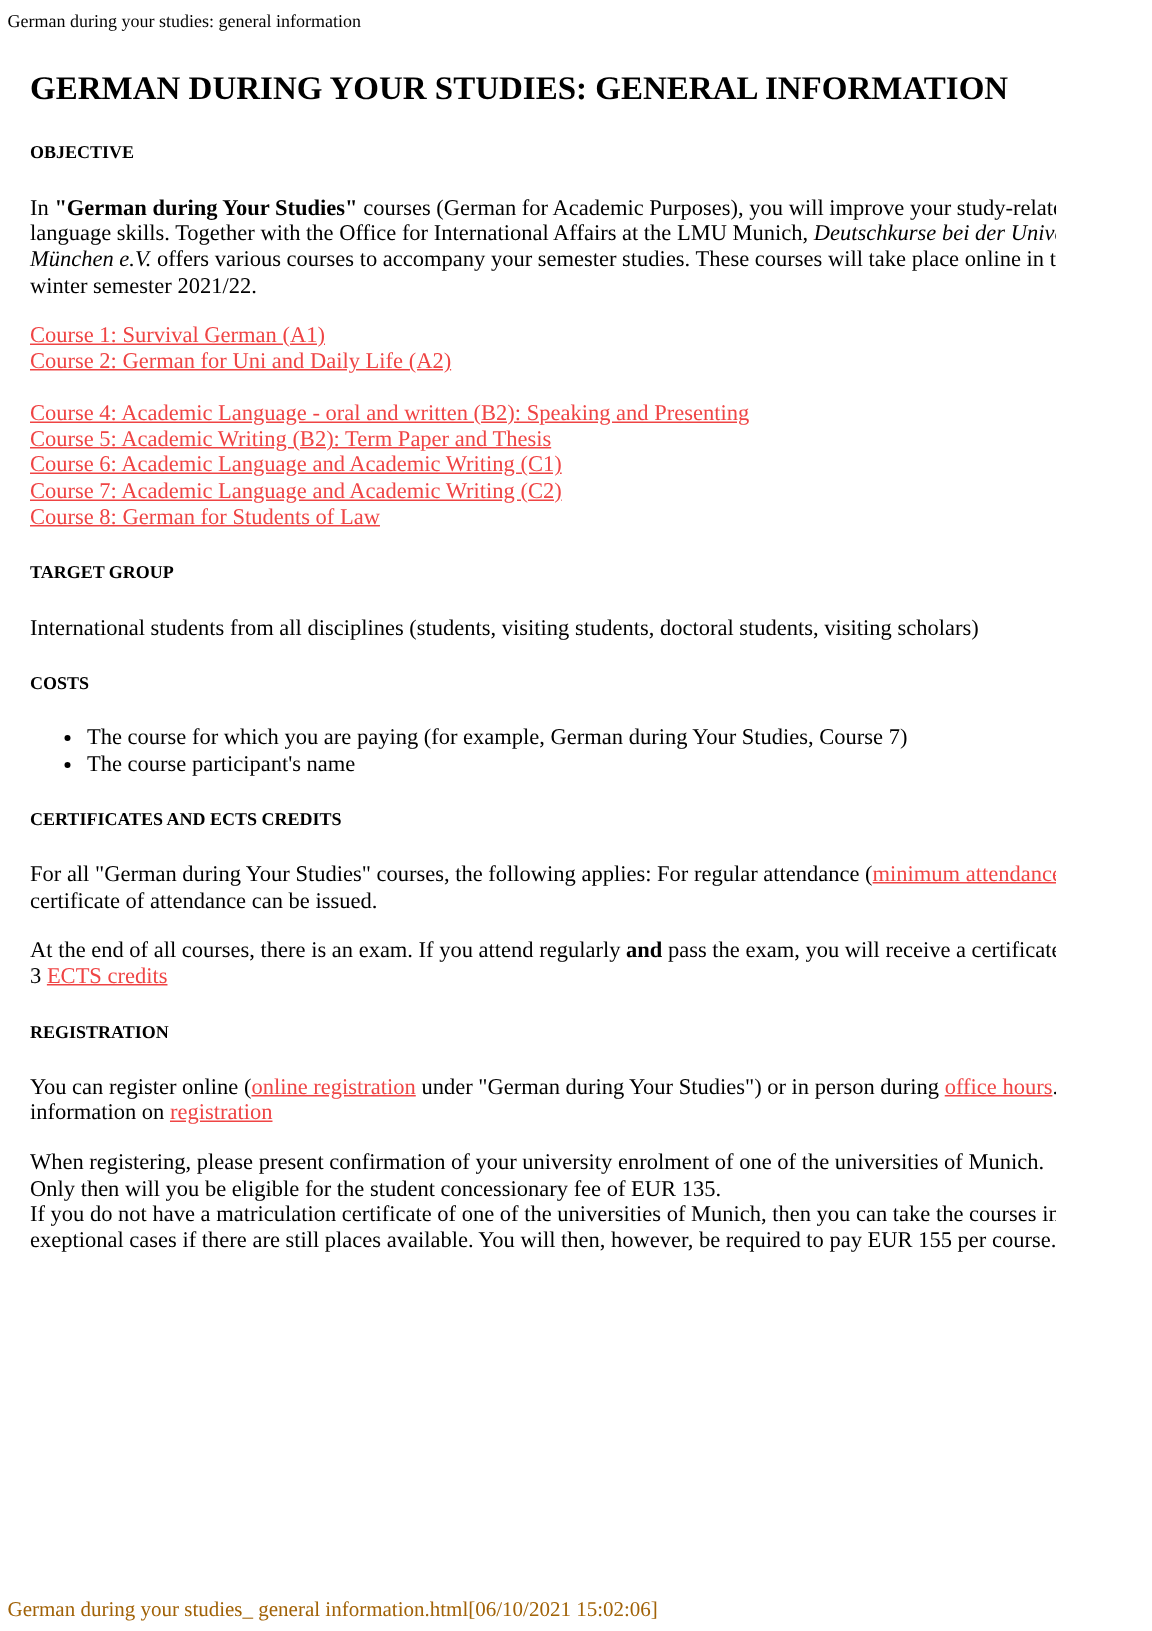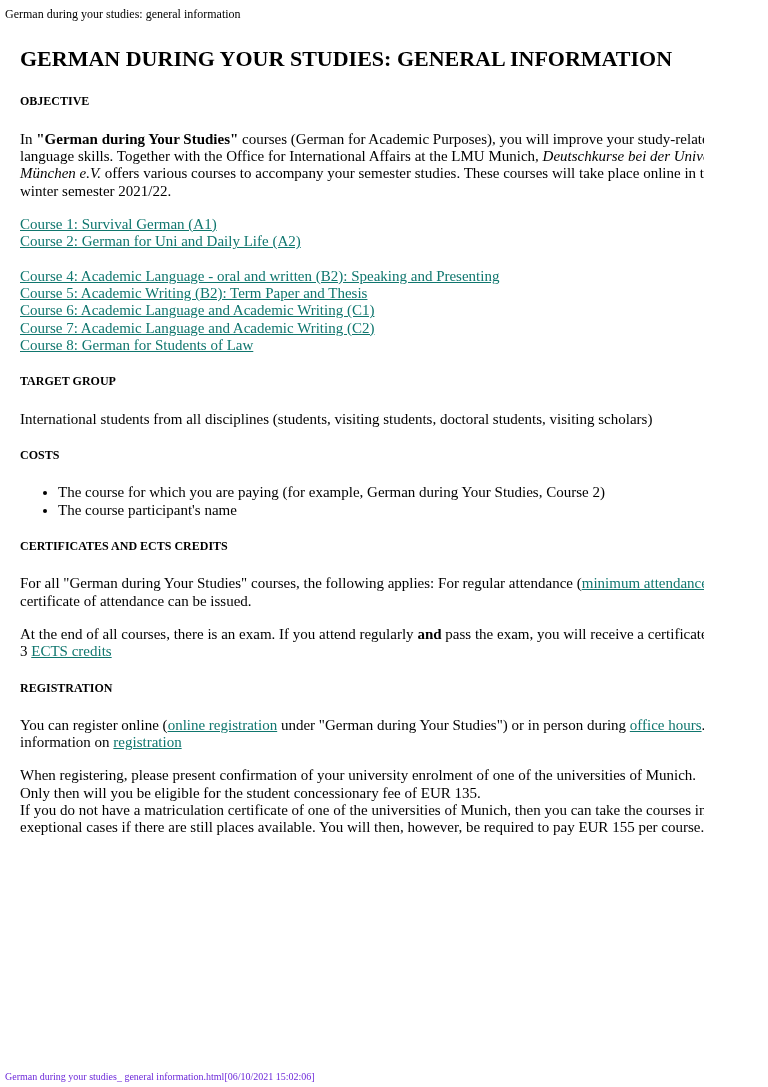--- a/index.html
+++ b/index.html
@@ -16,22 +16,22 @@
     position: absolute;
     top: 7px;
     left: 5px;
     font-size: 12px;
     color: #000000;
   }
   .running-footer {
     position: absolute;
     bottom: 5px;
     left: 5px;
-    font-size: 10px;
-    color: #6d28d9;
+    font-size: 14px;
+    color: #a16207;
   }
   .content {
     position: absolute;
     top: 0;
     left: 20px;
     width: 726px;
     padding-top: 46px;
     font-size: 15px;
     line-height: 17.3px;
   }
@@ -44,21 +44,21 @@
   h2.section-heading {
     font-size: 12px;
     line-height: 1.2;
     font-weight: bold;
     margin: 20px 0 22px 0;
   }
   p { margin: 16px 0; }
   ul.bullet-list { margin: 16px 0; padding-left: 38px; }
   ul.bullet-list li { margin: 0; }
   a.doclink {
-    color: #0f766e;
+    color: #ef4444;
     text-decoration: underline;
     cursor: pointer;
   }
   .bold { font-weight: bold; }
   .italic { font-style: italic; }
   .course-links { margin: 16px 0 20px 0; }
 </style>
 </head>
 <body>
 
@@ -86,21 +86,21 @@
     </p>
 
     <h2 class="section-heading">TARGET GROUP</h2>
 
     <p>International students from all disciplines (students, visiting students, doctoral students, visiting scholars)</p>
 
     <h2 class="section-heading">COSTS</h2>
 
 
     <ul class="bullet-list">
-      <li>The course for which you are paying (for example, German during Your Studies, Course 2)</li>
+      <li>The course for which you are paying (for example, German during Your Studies, Course 7)</li>
       <li>The course participant's name</li>
     </ul>
 
     <h2 class="section-heading">CERTIFICATES AND ECTS CREDITS</h2>
 
     <p><span>For all "German during Your Studies" courses, the following applies: For regular attendance (</span><a class="doclink">minimum attendance</a><span>), a certificate of attendance can be issued.</span></p>
 
     <p><span>At the end of all courses, there is an exam. If you attend regularly </span><span class="bold">and</span><span> pass the exam, you will receive a certificate with 3 </span><a class="doclink">ECTS credits</a></p>
 
     <h2 class="section-heading">REGISTRATION</h2>

